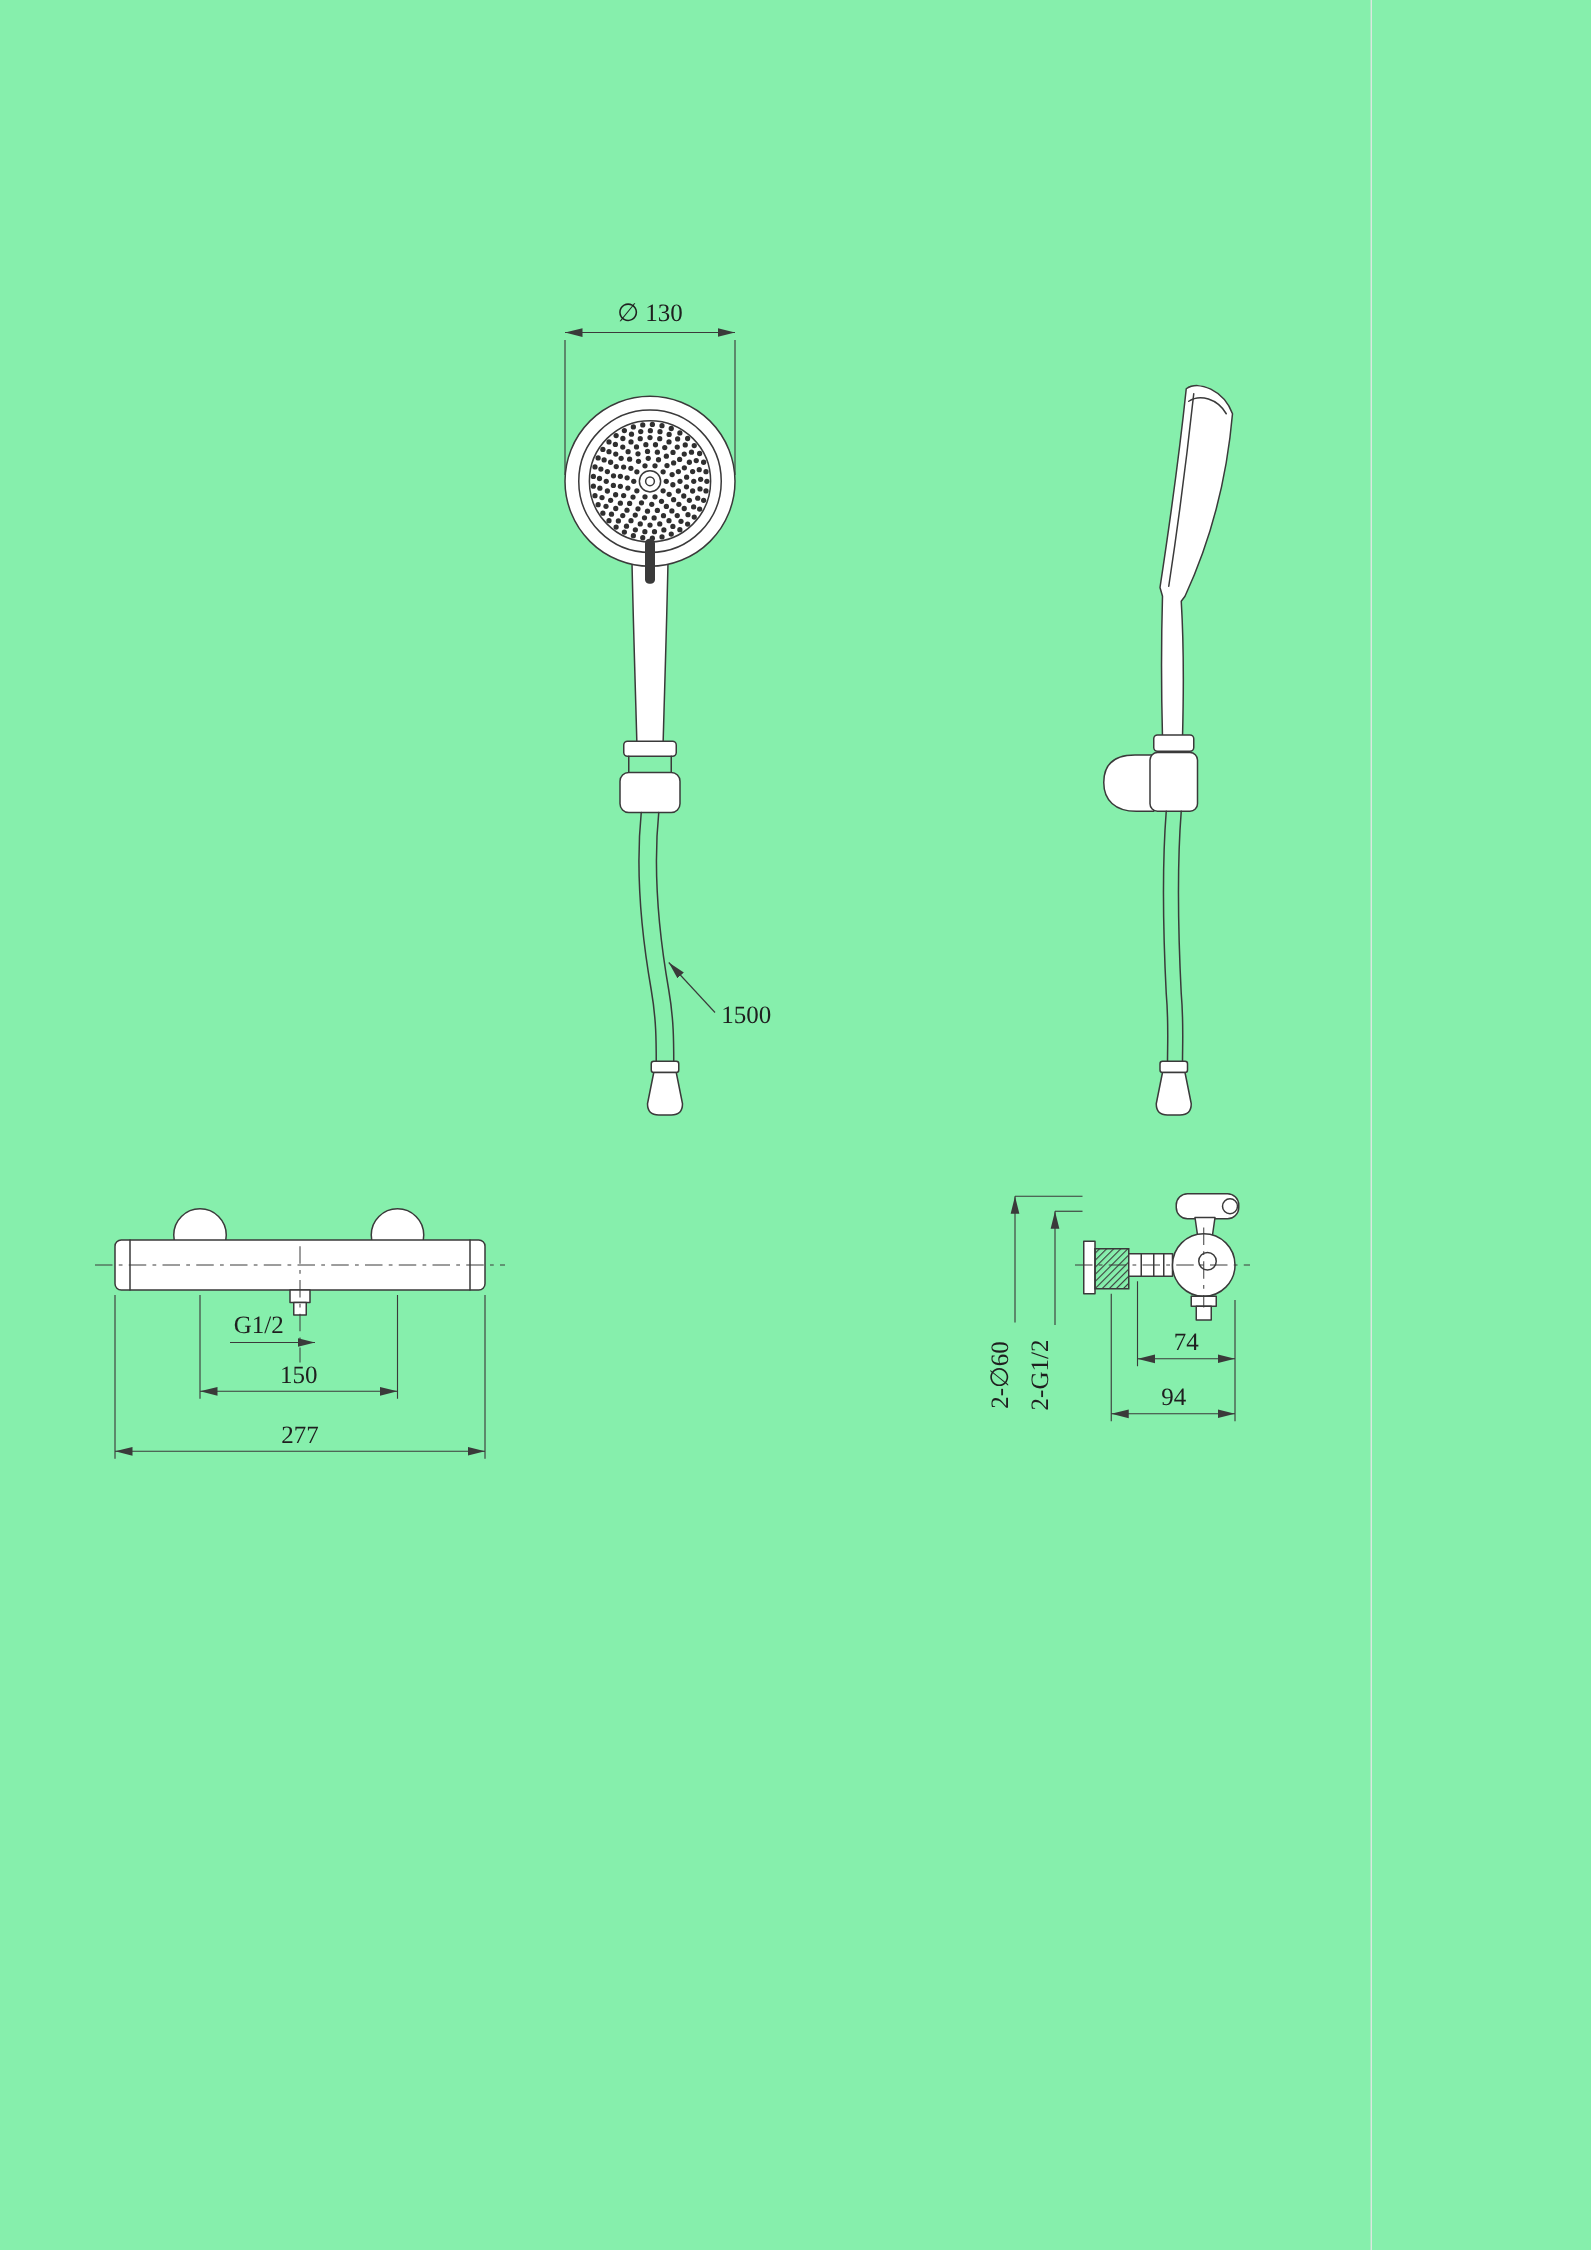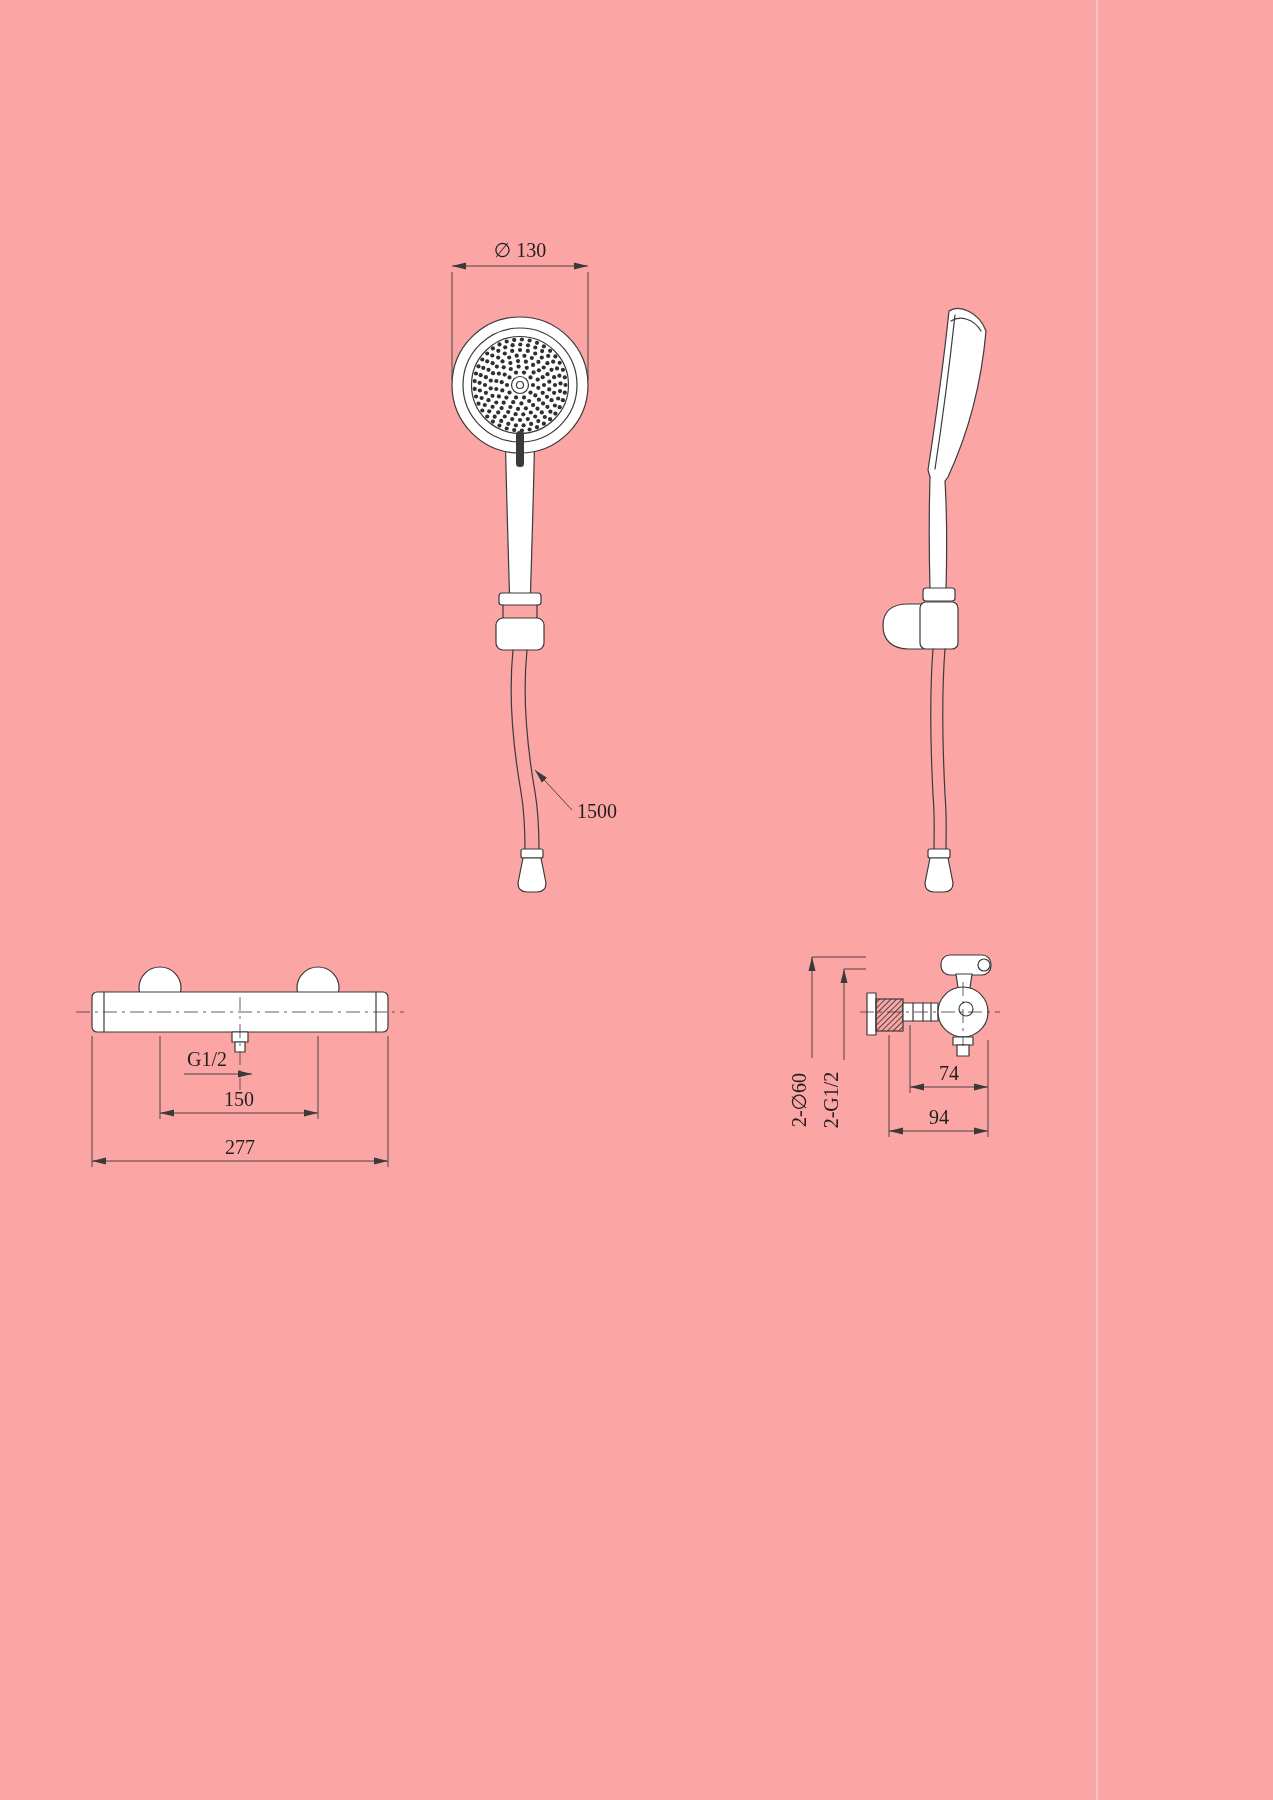--- a/index.html
+++ b/index.html
@@ -1,16 +1,16 @@
 <!DOCTYPE html>
 <html><head>
 <meta charset="utf-8">
 <style>
   html,body{margin:0;padding:0;background:#ffffff;}
-  .page{position:relative;width:1273px;height:1800px;background:#fca5a5;overflow:hidden;}
+  .page{position:relative;width:1273px;height:1800px;background:#86efac;overflow:hidden;}
   svg{position:absolute;left:0;top:0;}
   .geo{fill:none;stroke:#3a3a3a;stroke-width:1.2;stroke-linejoin:round;stroke-linecap:round;}
   .geof{fill:#ffffff;stroke:#3a3a3a;stroke-width:1.2;stroke-linejoin:round;}
   .dim{fill:none;stroke:#3a3a3a;stroke-width:0.9;}
   .cl{fill:none;stroke:#3a3a3a;stroke-width:0.8;stroke-dasharray:14 5 3 5;}
   .dt{font-family:"Liberation Serif","DejaVu Serif",serif;font-size:20px;fill:#1f1f1f;}
   .edge{stroke:#e6e6e6;stroke-width:1;}
 </style>
 </head>
 <body>

